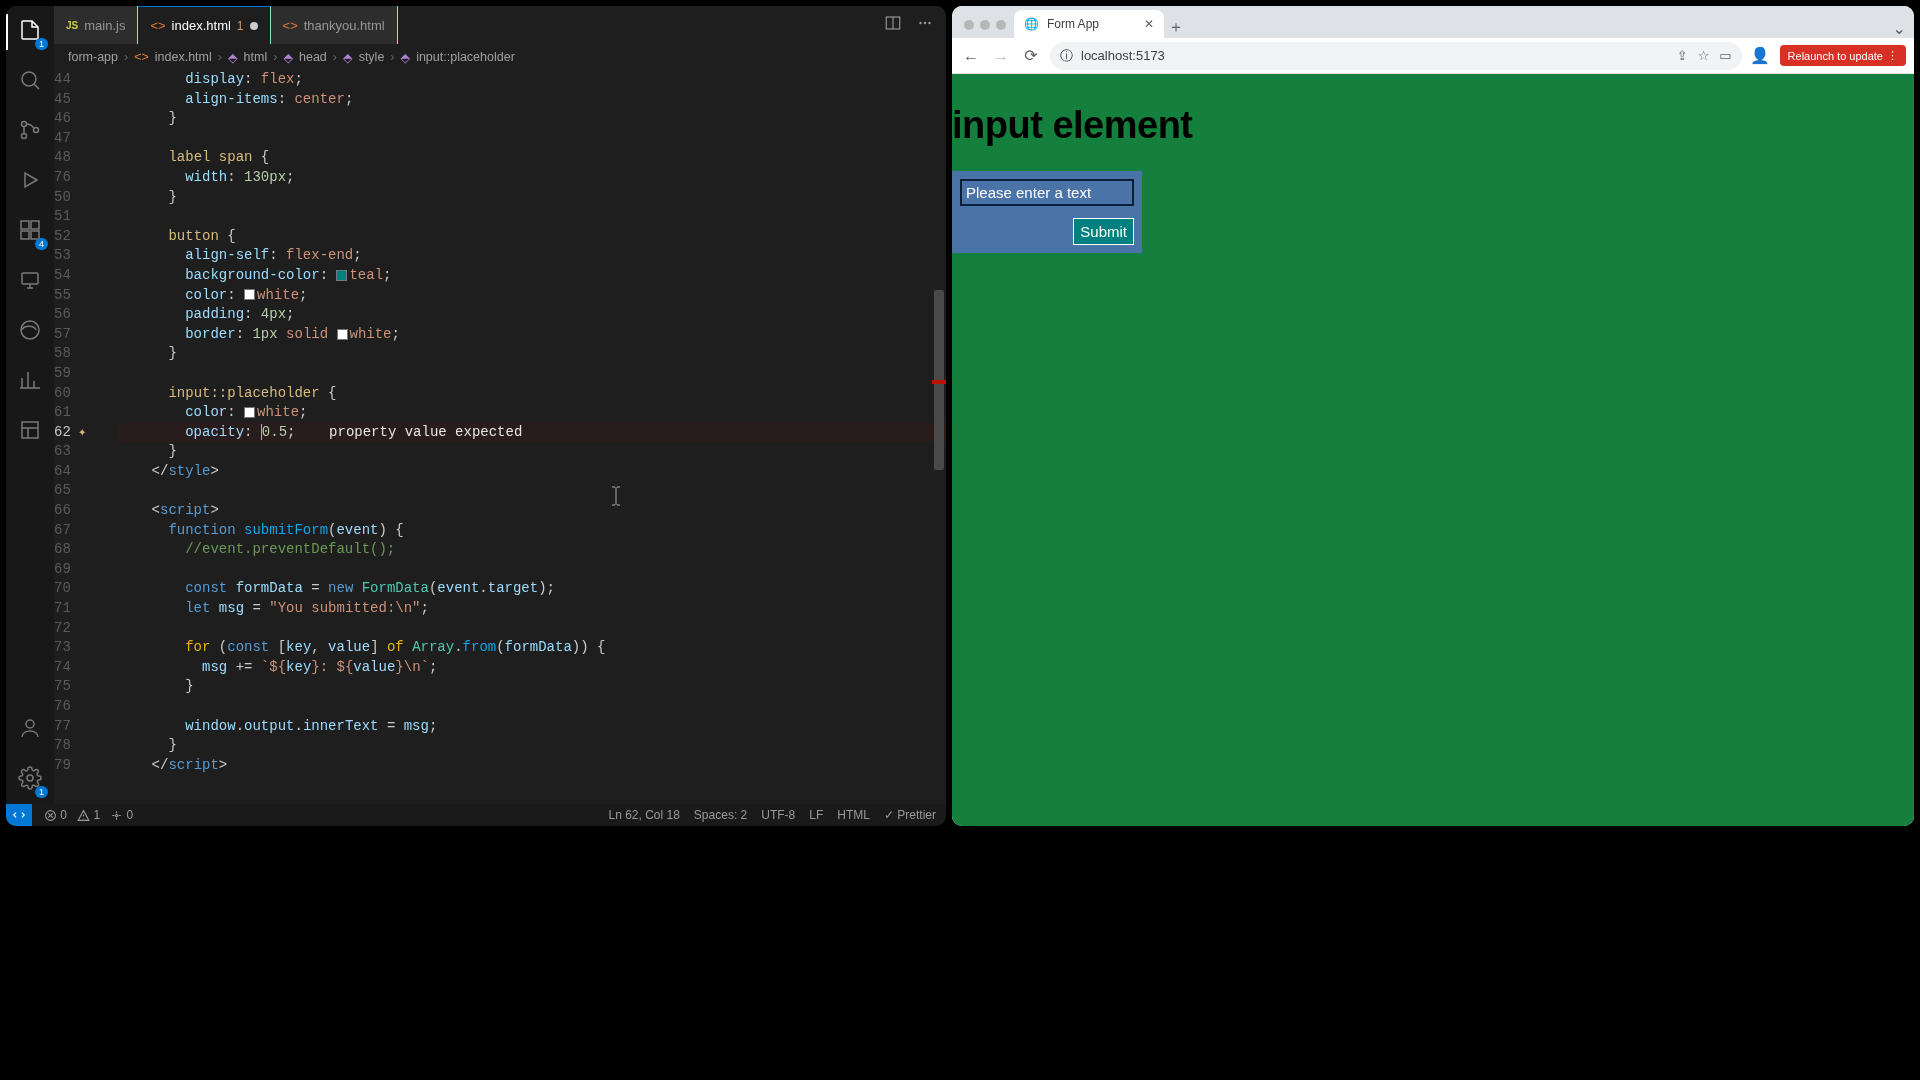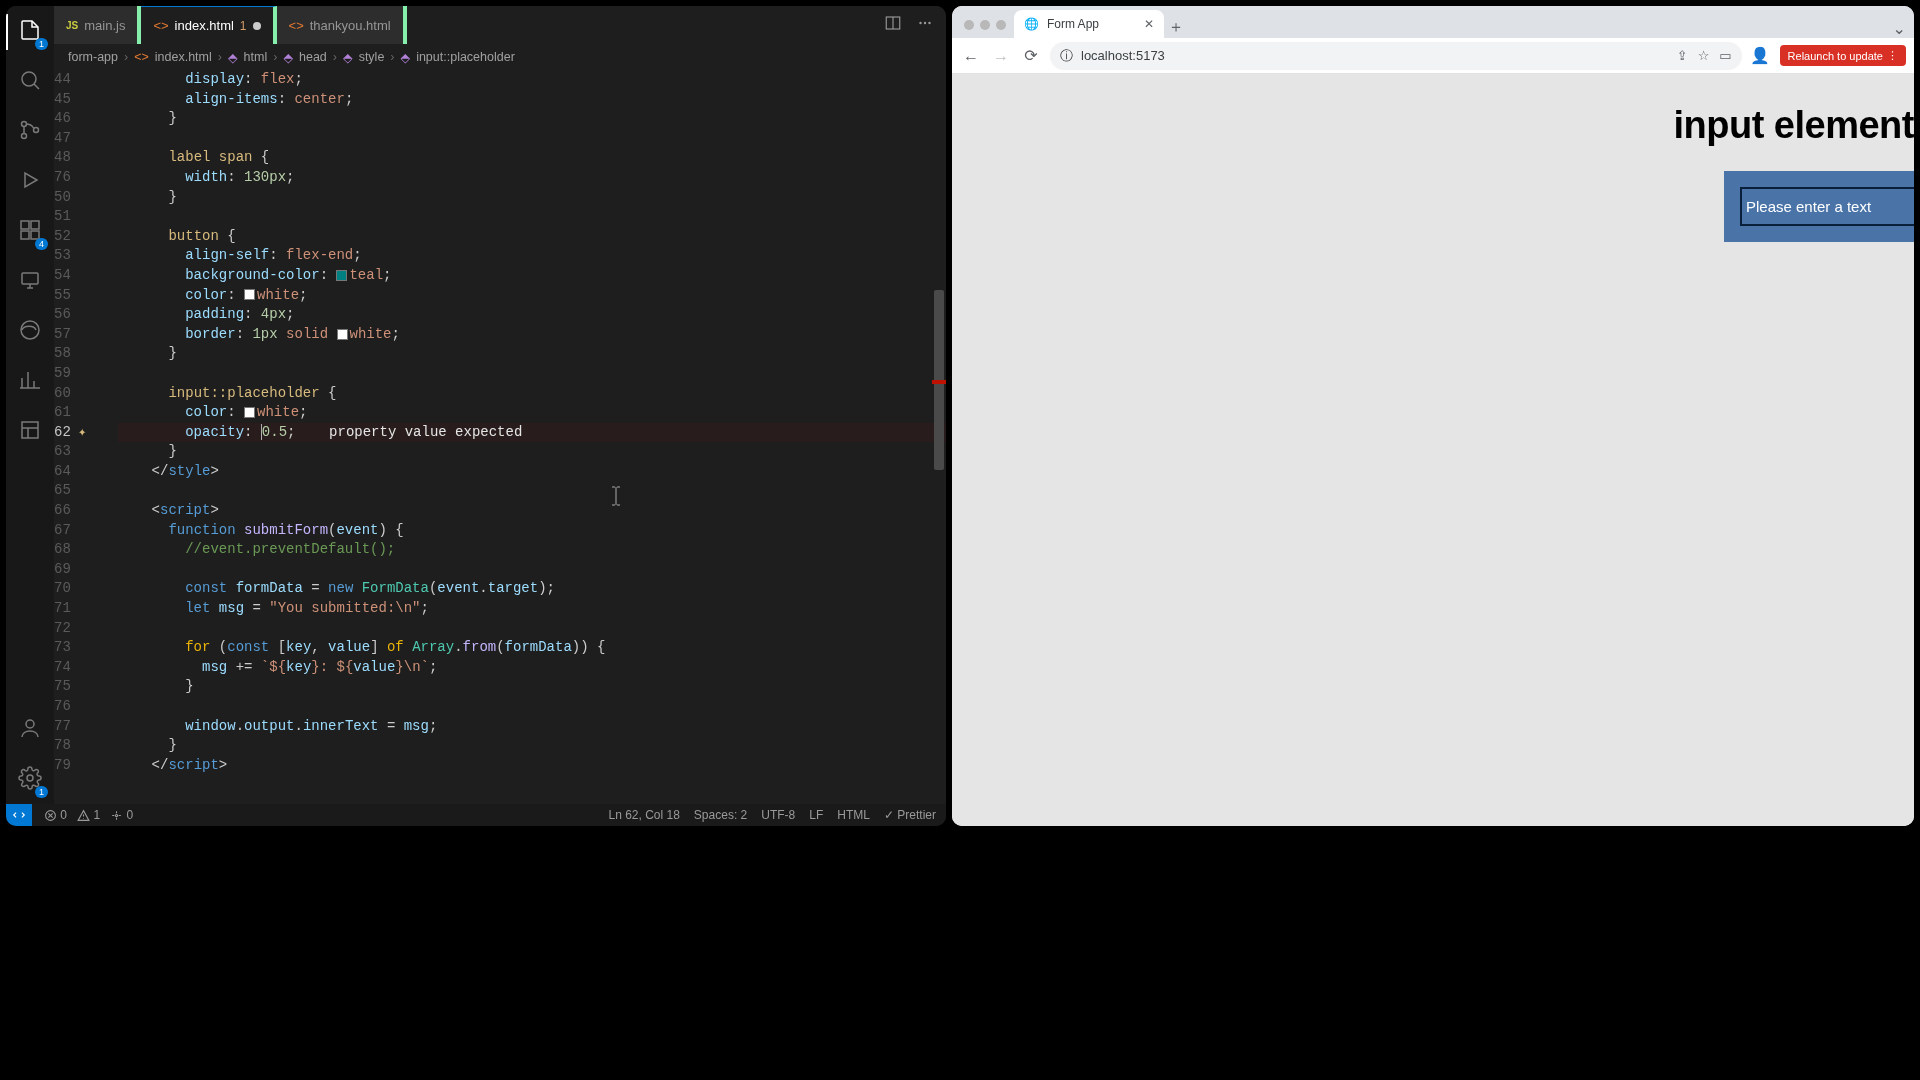--- a/index.html
+++ b/index.html
@@ -19,21 +19,21 @@
   .activity-bar { width: 48px; background: #181818; display: flex; flex-direction: column; align-items: center; padding-top: 12px; gap: 22px; }
   .activity-bar .ai { color: #7a7a7a; cursor: pointer; position: relative; }
   .activity-bar .ai.active { color: #fff; }
   .activity-bar .ai.active::before { content:''; position:absolute; left:-12px; top:-4px; bottom:-4px; width:2px; background:#fff; }
   .ai svg { width: 24px; height: 24px; }
   .badge { position:absolute; bottom:-4px; right:-6px; background:#0078d4; color:#fff; font-size:9px; border-radius:8px; padding:0 4px; line-height:12px; }
   .activity-spacer { flex: 1; }
   
   .editor-area { flex: 1; display: flex; flex-direction: column; min-width: 0; }
   .tabs { height: 38px; background: #1e1e1e; display: flex; align-items: stretch; color:#8a8a8a; }
-  .tab { display:flex; align-items:center; gap:6px; padding:0 12px; font-size:13px; border-right: 4px solid #86efac; cursor:pointer; }
+  .tab { display:flex; align-items:center; gap:6px; padding:0 12px; font-size:13px; border-right: 1px solid #86efac; cursor:pointer; }
   .tab.active { background:#1e1e1e; color:#fff; border-top: 1px solid #0078d4; }
   .tab.inactive { background:#2d2d2d; color:#969696; }
   .tab .dot { width:8px; height:8px; border-radius:50%; background:#ccc; }
   .tab .warn { color:#d19a66; font-size:12px; }
   .tabs-right { margin-left:auto; display:flex; align-items:center; gap:14px; padding-right:12px; color:#9a9a9a; }
   .tabs-right svg { width:18px; height:18px; }
   
   .breadcrumb { height: 26px; display:flex; align-items:center; gap:6px; padding:0 14px; font-size:12.5px; color:#a0a0a0; background:#1e1e1e; }
   .breadcrumb .sep { color:#666; }
   
@@ -45,21 +45,21 @@
   .code .row { height:19.6px; }
   .code .row.errline { background: rgba(90,22,22,0.18); }
   .tok-sel { color:#d7ba7d; }
   .tok-prop { color:#9cdcfe; }
   .tok-val { color:#ce9178; }
   .tok-num { color:#b5cea8; }
   .tok-punc { color:#cccccc; }
   .tok-tag { color:#569cd6; }
   .tok-kw { color:#569cd6; }
   .tok-kw2 { color:#eab308; }
-  .tok-fn { color:#c4b5fd; }
+  .tok-fn { color:#0ea5e9; }
   .tok-var { color:#9cdcfe; }
   .tok-cls { color:#4ec9b0; }
   .tok-str { color:#ce9178; }
   .tok-cmt { color:#6a9955; }
   .tok-err { color:#e5e5e5; }
   .swatch { display:inline-block; width:11px; height:11px; border:1px solid #777; vertical-align:middle; margin-right:2px; }
   .decor { position:absolute; left:-40px; color:#d7ba7d; }
   .cursor-caret { display:inline-block; width:0; border-left:1px solid #aeafad; height:16px; vertical-align:middle; }
   .text-cursor-icon { position:absolute; pointer-events:none; }
   
@@ -80,23 +80,23 @@
   .br-tab { background:#fff; border-radius:8px 8px 0 0; height:28px; display:flex; align-items:center; gap:8px; padding:0 10px; font-size:12px; color:#3c4043; min-width:150px; }
   .br-tab .x { margin-left:auto; color:#5f6368; }
   .br-newtab { width:24px; text-align:center; color:#5f6368; }
   .br-chev { margin-left:auto; margin-right:8px; color:#5f6368; }
   .br-toolbar { height:36px; background:#fff; border-bottom:1px solid #e3e3e3; display:flex; align-items:center; gap:8px; padding:0 8px; }
   .br-toolbar .nav-btn { color:#5f6368; width:22px; text-align:center; }
   .addr { flex:1; height:28px; background:#f1f3f4; border-radius:14px; display:flex; align-items:center; padding:0 10px; gap:8px; font-size:13px; color:#3c4043; }
   .addr .addr-right { margin-left:auto; display:flex; gap:10px; color:#5f6368; }
   .update-btn { background:#d93025; color:#fff; font-size:11px; padding:4px 8px; border-radius:4px; display:flex; align-items:center; gap:4px; }
   
-  .page { flex:1; background:#e5e5e5; display:flex; flex-direction:column; align-items:flex-end; padding-top:30px; }
+  .page { flex:1; background:#15803d; display:flex; flex-direction:column; align-items:flex-start; padding-top:30px; }
   .page h1 { font-size:38px; font-weight:800; color:#000; letter-spacing:-0.5px; }
-  .form-box { margin-top:24px; background:#4a74a8; padding:16px; display:flex; flex-direction:row; width:190px; }
+  .form-box { margin-top:24px; background:#4a74a8; padding:8px; display:flex; flex-direction:column; width:190px; }
   .form-input { background:#4a74a8; border:2px solid #0a1f3a; color:#fff; padding:3px 4px; font-size:15px; }
   .form-input::placeholder { color:#fff; }
   .form-submit { align-self:flex-end; margin-top:12px; background:#008080; color:#fff; border:1px solid #fff; padding:4px 6px; font-size:15px; }
 </style>
 </head>
 <body>
 
 <div class="vscode">
 
   <div class="vscode-body">

